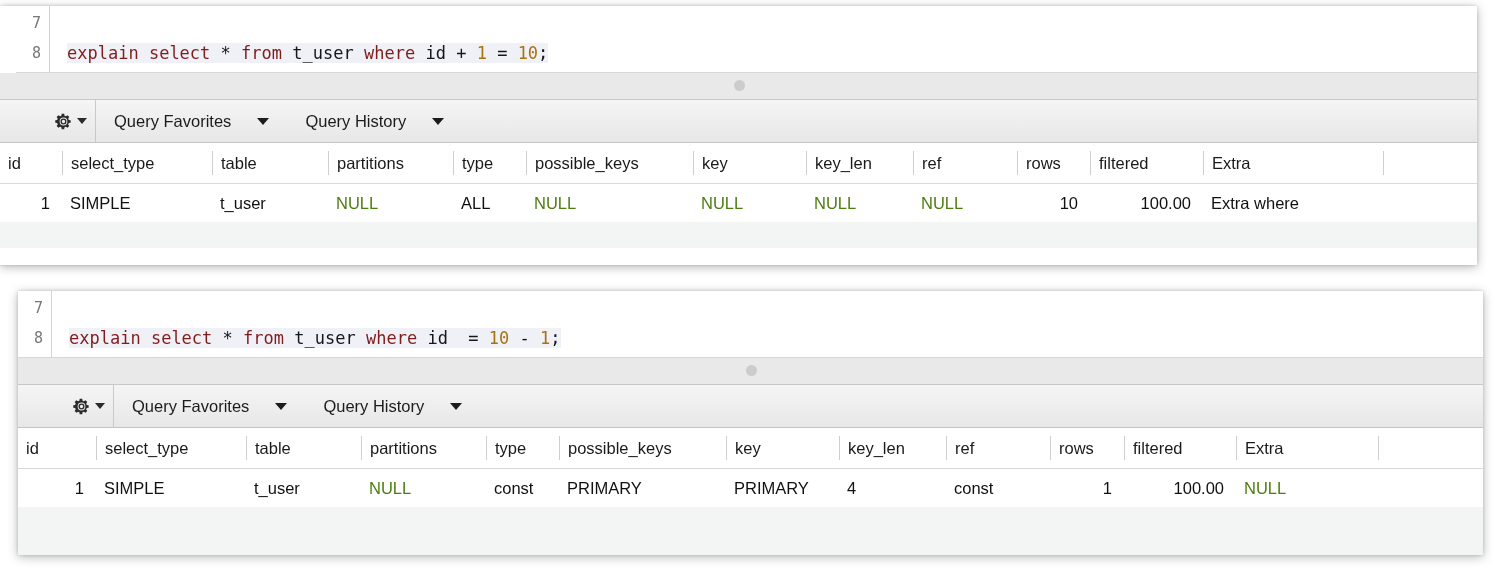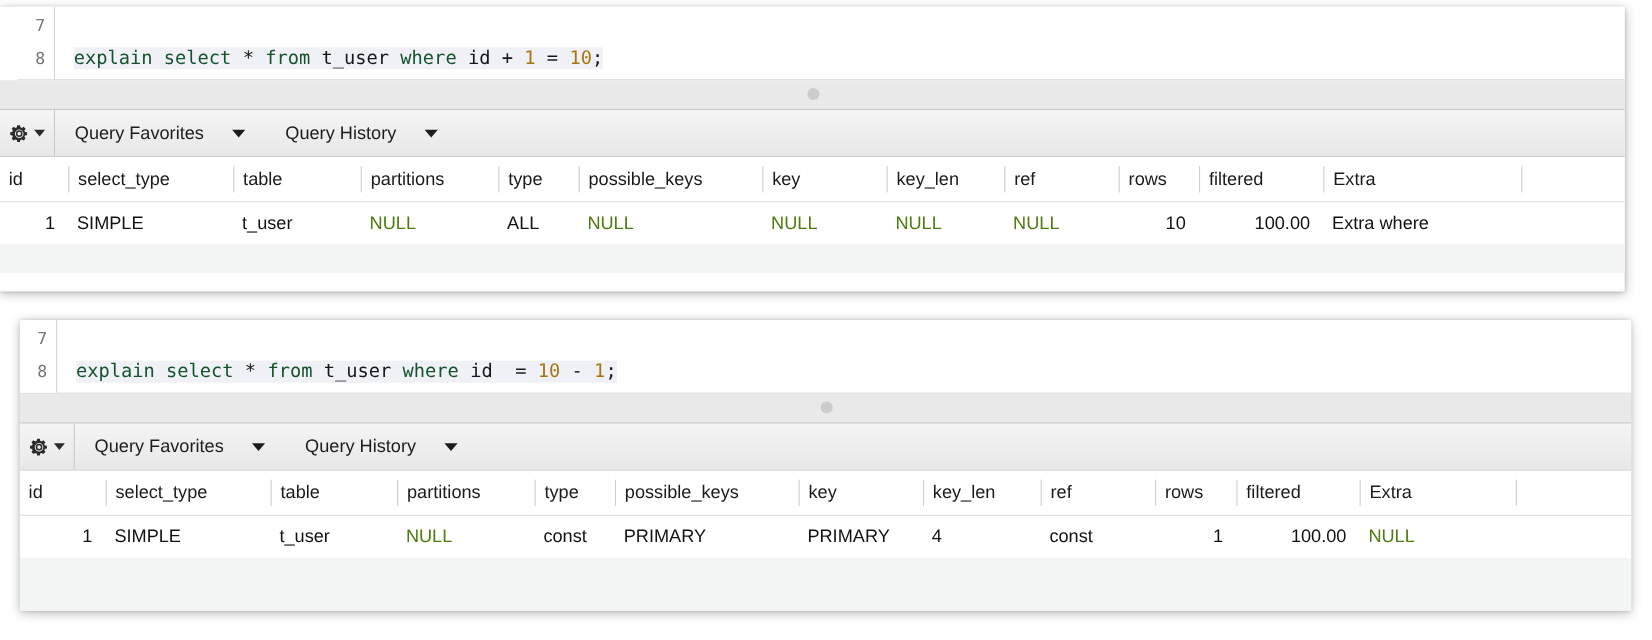--- a/index.html
+++ b/index.html
@@ -54,21 +54,21 @@
     line-height: 30px;
     height: 30px;
     font-family: "DejaVu Sans Mono", monospace;
     font-size: 17px;
     white-space: pre;
     padding-left: 16px;
   }
   .code-line .hl {
     background: #f0f0f7;
   }
-  .kw  { color: #14532d; }
+  .kw  { color: #7f1d1d; }
   .num { color: #a8740d; }
   .pln { color: #16161d; }
   .op  { color: #16161d; }
 
   
   .splitter {
     height: 26px;
     background: #e9e9e9;
     border-bottom: 1px solid #c8c8c8;
     position: relative;
@@ -85,20 +85,21 @@
     background: #cccccc;
   }
 
   
   .toolbar {
     height: 42px;
     background: linear-gradient(to bottom, #f5f5f5 0%, #e7e7e7 100%);
     border-bottom: 1px solid #c5c5c5;
     display: flex;
     align-items: stretch;
+    padding-left: 46px;
   }
   .gear-btn {
     width: 50px;
     display: flex;
     align-items: center;
     justify-content: center;
     gap: 4px;
     border-right: 1px solid #c9c9c9;
     box-sizing: border-box;
   }

